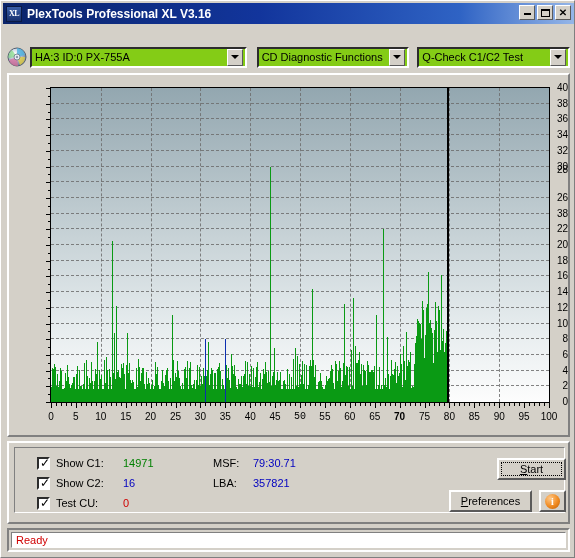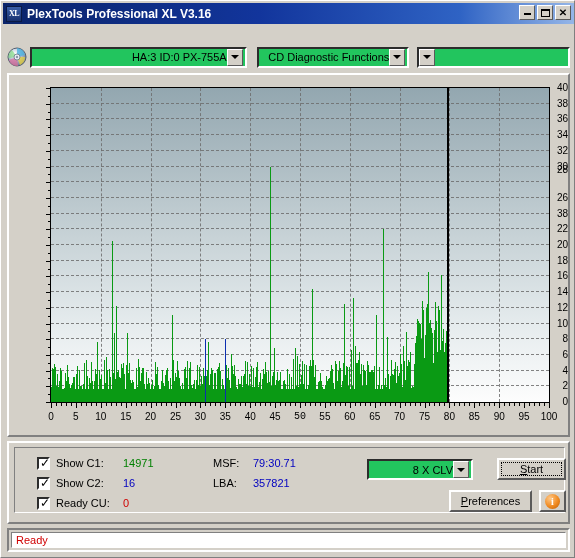--- a/index.html
+++ b/index.html
@@ -78,26 +78,25 @@
 
   
   #toolbar {
     position: absolute; left: 6px; top: 44px;
     width: 563px; height: 24px;
     display: flex; align-items: center;
   }
   #disc-icon { width: 20px; height: 20px; flex: none; margin-right: 3px; position: relative; }
   .combo {
     height: 21px;
-    background: #22c55e;
+    background: #84cc16;
     border: 2px inset #d4d0c8;
     border-color: #808080 #ffffff #ffffff #808080;
     display: flex; align-items: center;
     position: relative;
-    text-align: right;
   }
   .combo .cval {
     font-size: 11px; color: #000; padding-left: 3px;
     white-space: nowrap; overflow: hidden;
     flex: 1;
   }
   .combo .arrowbtn {
     width: 16px; height: 17px; margin-right: 2px; flex: none;
     background: #d4d0c8;
     border: 1px solid;
@@ -319,20 +318,21 @@
           <div class="arrow-dn"></div>
         </div>
     </div>
     <div class="combo" id="combo-function">
       <div class="cval">CD Diagnostic Functions</div>
       <div class="arrowbtn">
           <div class="arrow-dn"></div>
         </div>
     </div>
     <div class="combo" id="combo-test">
+      <div class="cval">Q-Check C1/C2 Test</div>
       <div class="arrowbtn">
           <div class="arrow-dn"></div>
         </div>
     </div>
   </div>
 
   <div id="chart-panel">
     <div id="chart-inner">
       <div id="yaxis-band">
           <div class="tickmark-y major" style="right: 0px; left: auto; width: 5px; top: 315px;"></div>
@@ -919,21 +919,21 @@
           <div class="xtick-label" style="left: 100.6px;">20</div>
           <div class="xtick-label" style="left: 125.5px;">25</div>
           <div class="xtick-label" style="left: 150.4px;">30</div>
           <div class="xtick-label" style="left: 175.3px;">35</div>
           <div class="xtick-label" style="left: 200.2px;">40</div>
           <div class="xtick-label" style="left: 225.1px;">45</div>
           <div class="xtick-label" style="left: 250px; font-family: Liberation Mono, monospace;">50</div>
           <div class="xtick-label" style="left: 274.9px;">55</div>
           <div class="xtick-label" style="left: 299.8px;">60</div>
           <div class="xtick-label" style="left: 324.7px;">65</div>
-          <div class="xtick-label" style="left: 349.6px;">70</div>
+          <div class="xtick-label" style="left: 349.6px; font-weight: bold;">70</div>
           <div class="xtick-label" style="left: 374.5px;">75</div>
           <div class="xtick-label" style="left: 399.4px;">80</div>
           <div class="xtick-label" style="left: 424.3px;">85</div>
           <div class="xtick-label" style="left: 449.2px;">90</div>
           <div class="xtick-label" style="left: 474.1px;">95</div>
           <div class="xtick-label" style="left: 499px;">100</div>
         </div>
     <div class="ytick-label" style="top: 326px;">0</div>
         <div class="ytick-label" style="top: 310.3px;">2</div>
         <div class="ytick-label" style="top: 294.6px;">4</div>
@@ -972,39 +972,33 @@
         <div class="cbox">
             <span class="chk">✓</span>
           </div>
         <div class="cblabel">Show C2:</div>
         <div class="cbvalue" style="color:#0000c0;">16</div>
       </div>
       <div class="cbrow" style="top:47px;">
         <div class="cbox">
             <span class="chk">✓</span>
           </div>
-        <div class="cblabel">Ready CU:</div>
+        <div class="cblabel">Test CU:</div>
         <div class="cbvalue" style="color:#d00000;">0</div>
       </div>
 
       <div class="inforow" style="left:198px; top:9px; width:140px; height:14px;">
         <span class="lbl">MSF:</span>
         <span class="val">79:30.71</span>
       </div>
       <div class="inforow" style="left:198px; top:29px; width:140px; height:14px;">
         <span class="lbl">LBA:</span>
         <span class="val">357821</span>
       </div>
 
-      <div class="combo" id="combo-speed">
-        <div class="cval">8 X CLV</div>
-        <div class="arrowbtn">
-            <div class="arrow-dn"></div>
-          </div>
-      </div>
 
       <div class="btn" id="btn-start">
         <div class="inner">
             <u>S</u>
             <span>tart</span>
           </div>
       </div>
       <div class="btn" id="btn-prefs">
         <span><u>P</u><span>references</span></span>
       </div>

